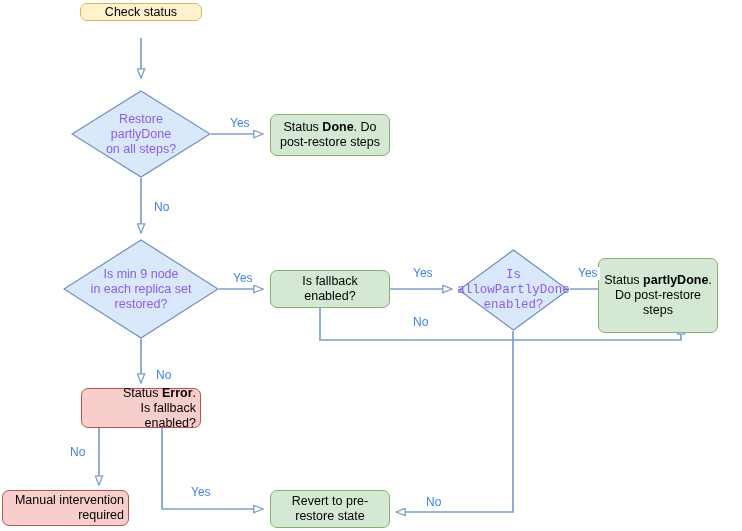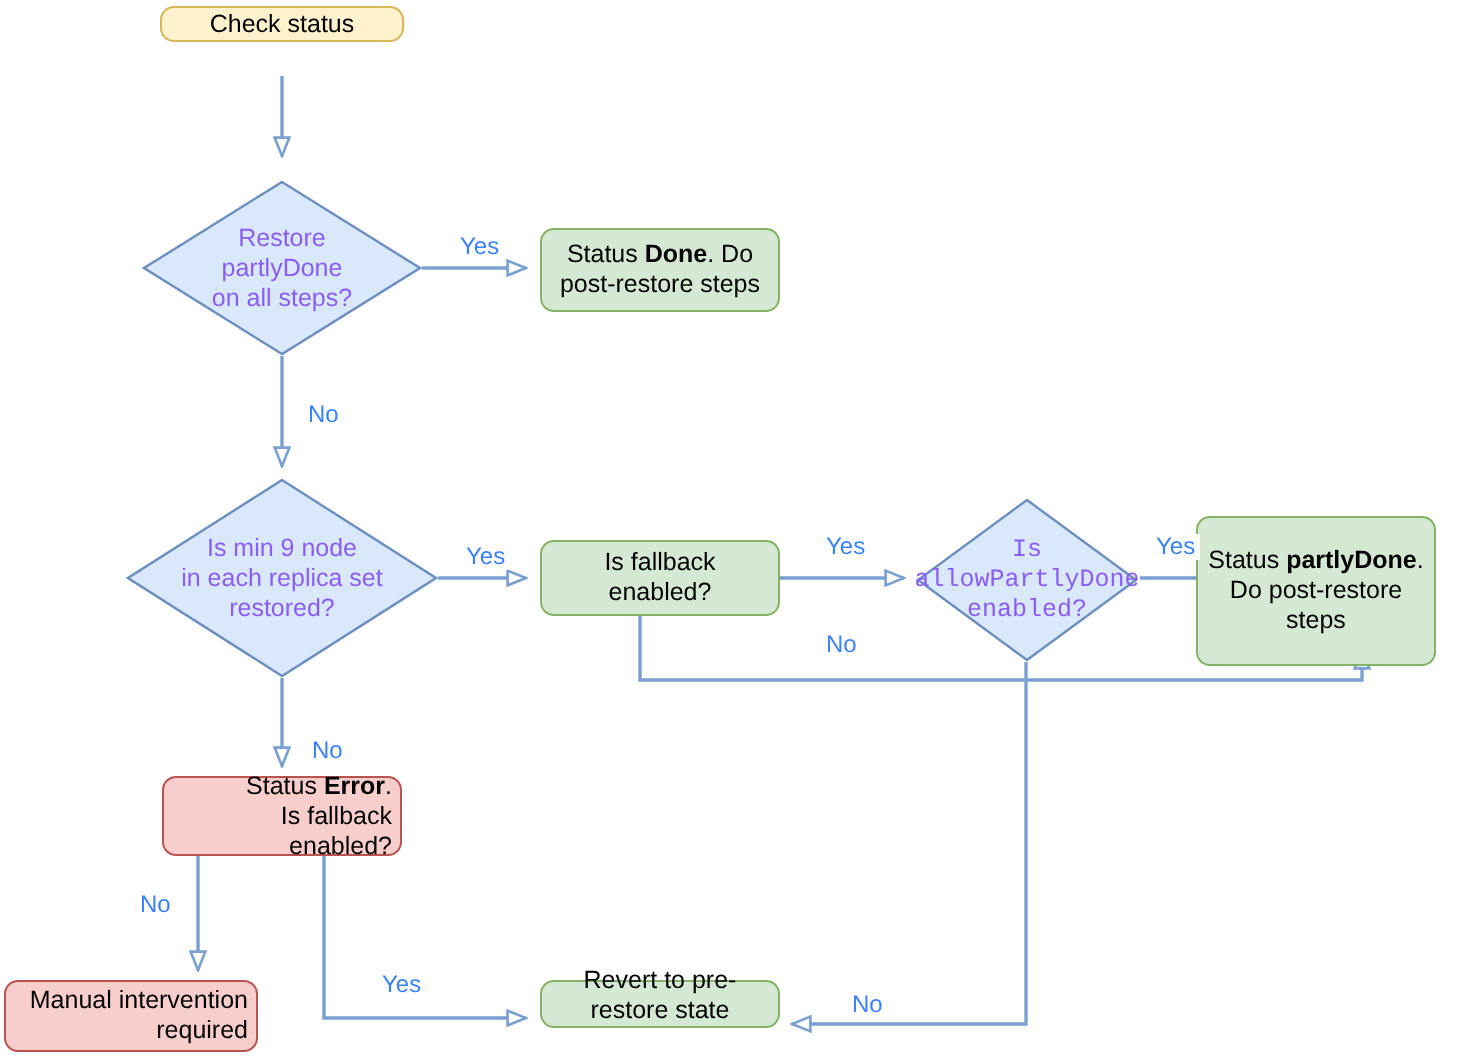--- a/index.html
+++ b/index.html
@@ -170,21 +170,21 @@
     <span class="txt">
       <span>Status </span><b>Error</b><span>.</span><br>
       <span>Is fallback enabled?</span>
     </span>
   </div>
 
   <div class="node rect red" style="left:2px; top:490px; width:127px; height:36px;">
     <span class="txt">Manual intervention required</span>
   </div>
 
-  <div class="node rect green" style="left:270px; top:490px; width:120px; height:24px;align-items:flex-end;">
+  <div class="node rect green" style="left:270px; top:490px; width:120px; height:38px;">
     <span class="txt">Revert to pre-restore state</span>
   </div>
 
   <div class="elabel" style="left:228px; top:117px;">Yes</div>
   <div class="elabel" style="left:152px; top:201px;">No</div>
   <div class="elabel" style="left:231px; top:272px;">Yes</div>
   <div class="elabel" style="left:154px; top:369px;">No</div>
   <div class="elabel" style="left:411px; top:267px;">Yes</div>
   <div class="elabel" style="left:411px; top:316px;">No</div>
   <div class="elabel" style="left:576px; top:267px;">Yes</div>

